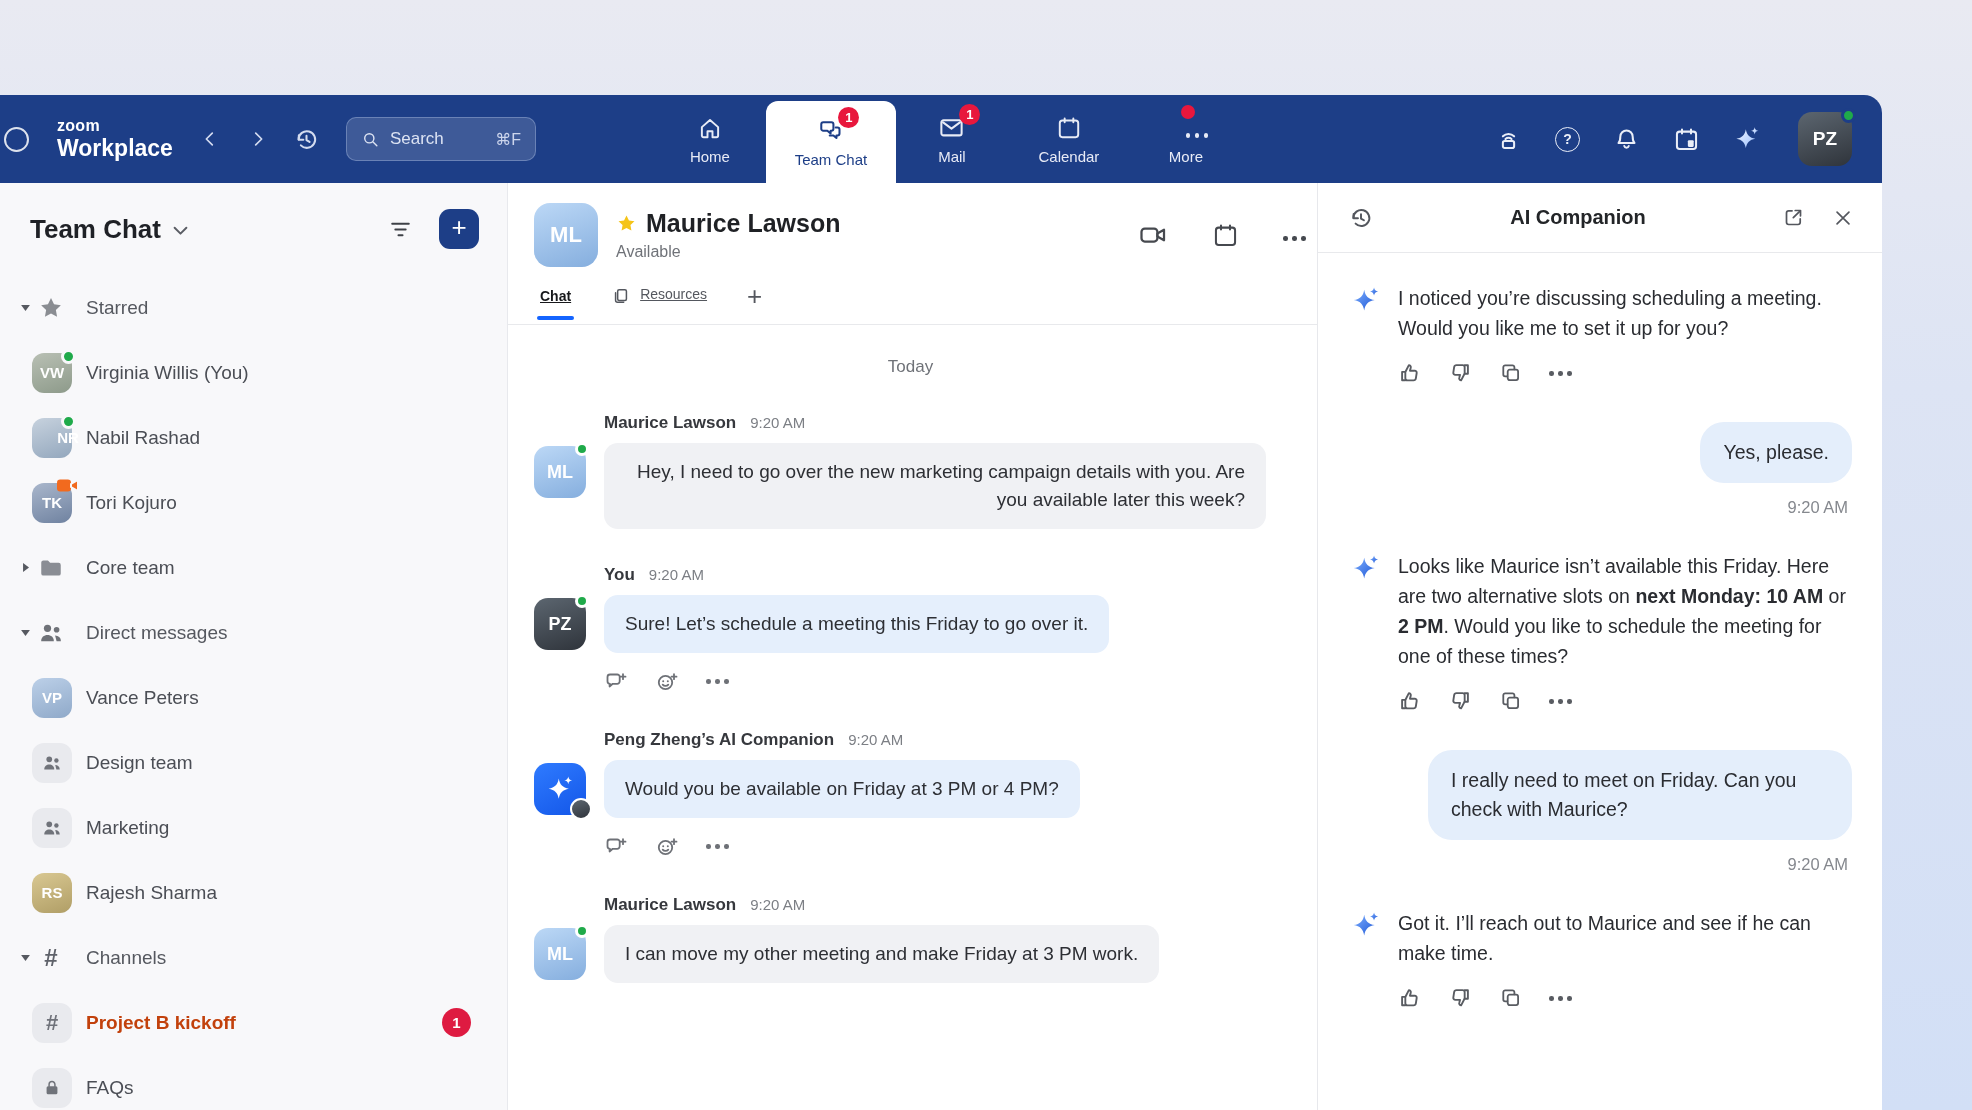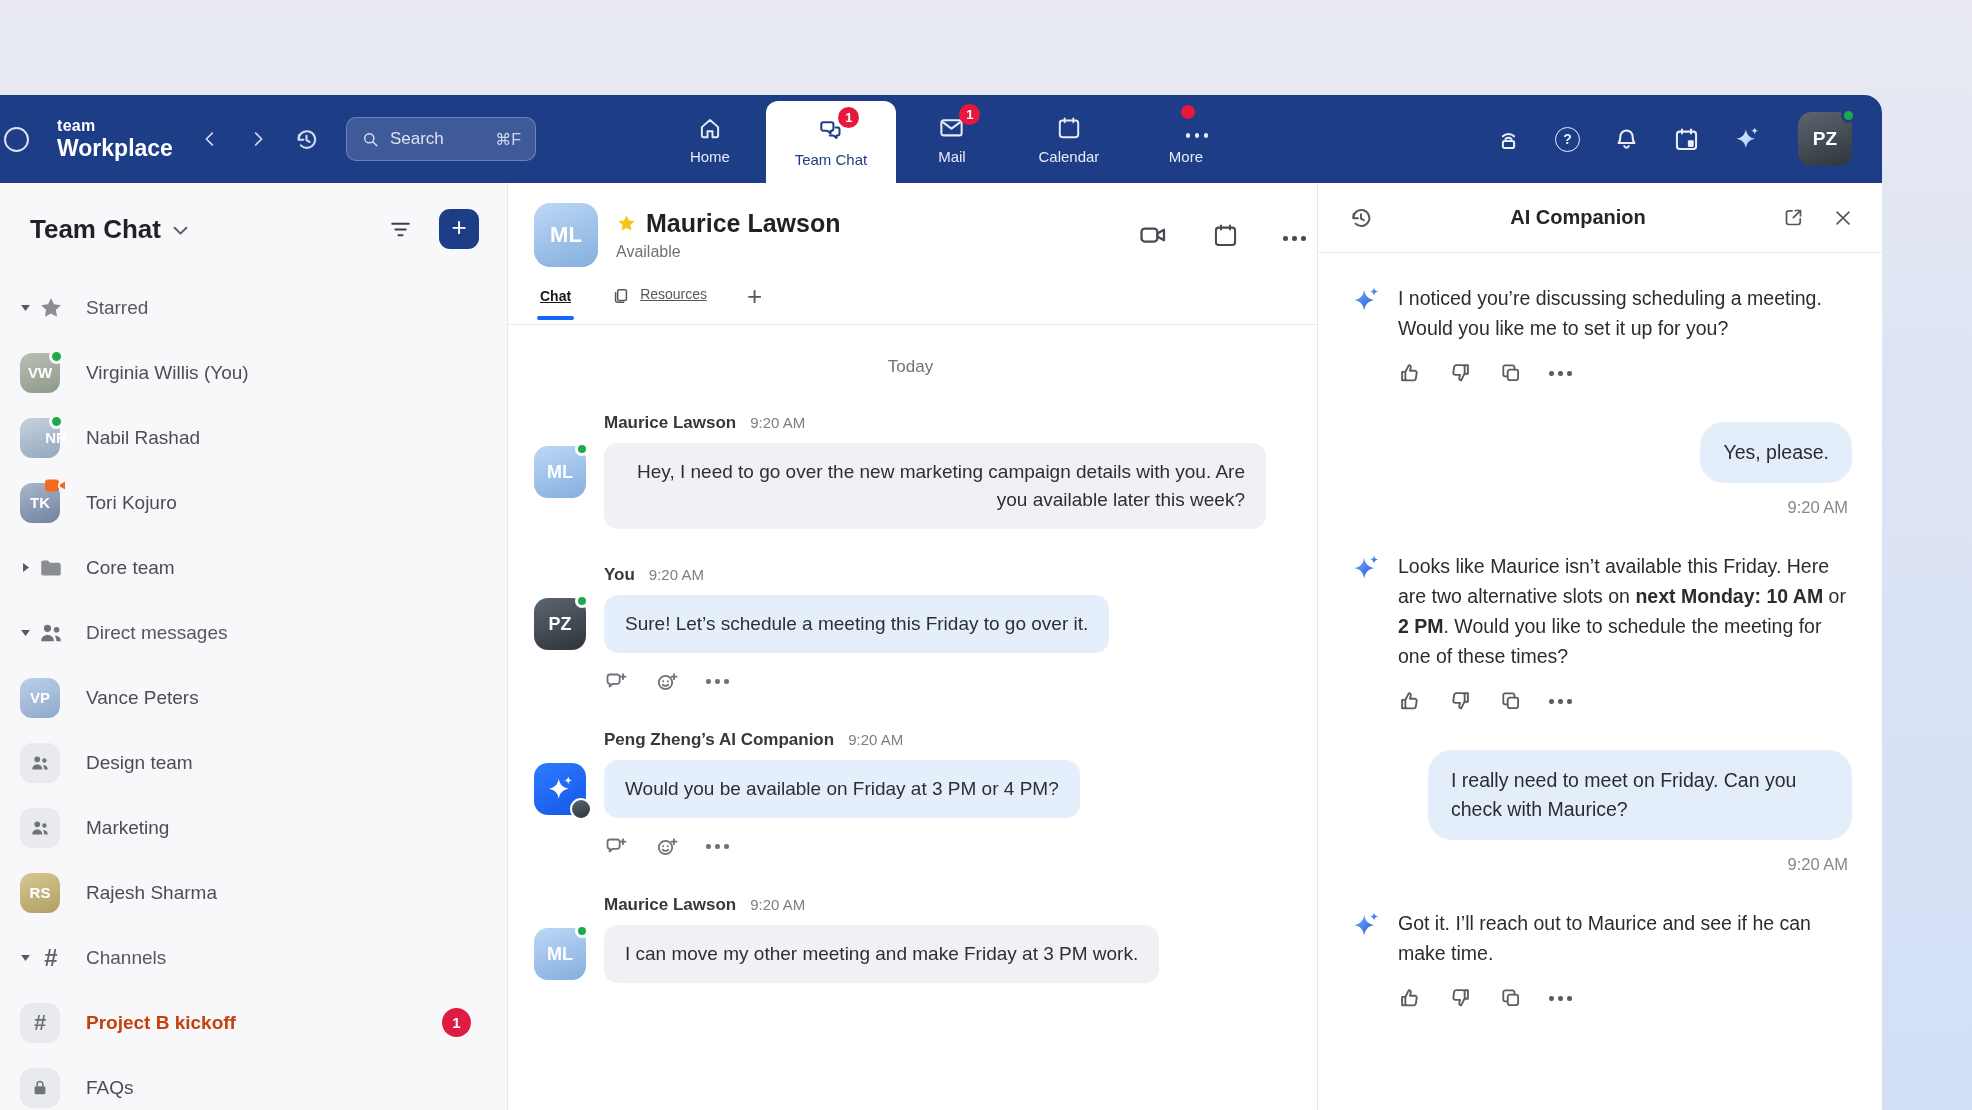--- a/index.html
+++ b/index.html
@@ -60,21 +60,21 @@
   .sb-top { display:flex; align-items:center; padding:4px 28px 4px 30px; margin-bottom:22px; }
   .sb-title { font-size:26px; font-weight:700; color:#1f2126; }
   .sb-title-chev { margin-left:12px; color:#5a5d64; margin-top:4px; }
   .sb-filter { margin-left:auto; color:#3e4147; cursor:pointer; }
   .sb-plus { margin-left:26px; width:40px; height:40px; border-radius:11px; background:#1d3e87;
              color:#fff; font-size:26px; font-weight:500; display:flex; align-items:center;
              justify-content:center; cursor:pointer; padding-bottom:3px; }
   .sb-row { height:65px; display:flex; align-items:center; position:relative; cursor:pointer; }
   .sb-row .tri { position:absolute; left:20px; color:#565960; }
   .sb-row .sec-icon { position:absolute; left:36px; width:30px; display:flex; justify-content:center; }
-  .sb-row .avbox { position:absolute; left:20px; }
+  .sb-row .avbox { position:absolute; left:32px; }
   .sb-label { margin-left:86px; font-size:19px; color:#4b4e55; }
   .sb-label.section { color:#55585f; }
   .sb-label.bold { color:#c2410c; font-weight:700; }
   .sb-badge { position:absolute; right:36px; width:29px; height:29px; border-radius:50%;
               background:#de1b41; color:#fff; font-size:15px; font-weight:700;
               display:flex; align-items:center; justify-content:center; }
   .sb-av { width:40px; height:40px; border-radius:12px; font-size:15px; }
   .sb-presence { position:absolute; width:15px; height:15px; background:#1faa4a; border-radius:50%;
                  top:-4px; right:-4px; border:3px solid #f8f8fa; }
   .cam-badge { position:absolute; top:-6px; right:-8px; color:#f26a1e; }
@@ -168,21 +168,21 @@
         <stop offset="1" stop-color="#1e57d6"></stop>
     </linearGradient>
   </defs>
 </svg>
 
 <div class="window">
 
   <div class="topbar">
     <div class="ring"></div>
     <div class="logo">
-      <div class="l1">team</div>
+      <div class="l1">zoom</div>
       <div class="l2">Workplace</div>
     </div>
     <span class="navbtn">
       <svg class="ic" width="22" height="22" viewBox="0 0 24 24" stroke-width="2.2">
           <path d="M14.5 5.5 8 12l6.5 6.5"></path>
         </svg>
     </span>
     <span class="navbtn">
       <svg class="ic" width="22" height="22" viewBox="0 0 24 24" stroke-width="2.2">
           <path d="M9.5 5.5 16 12l-6.5 6.5"></path>

